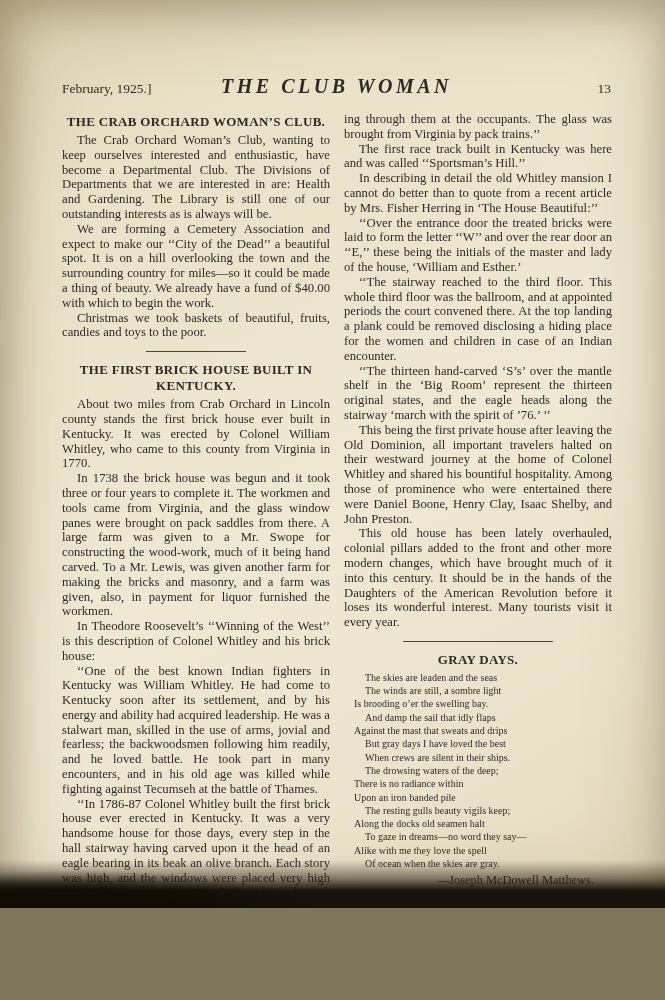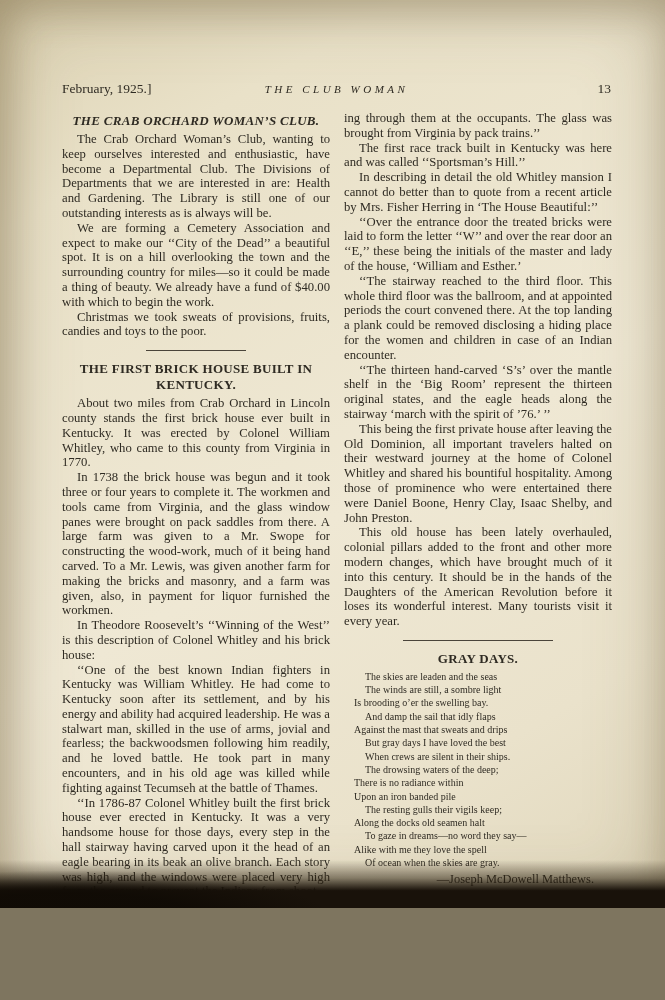--- a/index.html
+++ b/index.html
@@ -22,40 +22,40 @@
       inset 0 0 80px rgba(105, 88, 52, 0.30),
       inset 0 14px 34px rgba(120, 102, 62, 0.22),
       inset 16px 0 36px rgba(115, 96, 56, 0.18);
   }
   .masthead {
     display: flex; align-items: baseline;
     margin: 58px 54px 14px 62px;
   }
   .masthead .date  { flex: 1; font-size: 13.5px; }
   .masthead .journal {
-    flex: 0 0 auto; font-size: 11px; font-weight: normal; font-style: italic;
+    flex: 0 0 auto; font-size: 20px; font-weight: bold; font-style: italic;
     letter-spacing: 3.5px; white-space: nowrap;
   }
   .masthead .pageno { flex: 1; text-align: right; font-size: 13.5px; margin-top: 23px; }
   .columns {
     display: flex; gap: 14px;
     margin: 0 53px 0 62px;
   }
   .col {
     flex: 1 1 0; min-width: 0;
     font-size: 12.7px; line-height: 14.8px;
     text-align: justify;
   }
   .col p { margin: 0; text-indent: 15px; }
   .col p.cont { text-indent: 0; }
   h2 {
     font-size: 13px; font-weight: bold; text-align: center;
     margin: 10px 0 3px; letter-spacing: 0.3px; line-height: 16px; text-indent: 0;
   }
-  .col h2.first { margin-top: 2px; font-style: italic; }
+  .col h2.first { margin-top: 2px; }
   .byline { text-align: center; font-size: 12.5px; margin: 2px 0 7px; }
   .byline .nm { font-variant: small-caps; letter-spacing: 0.5px; margin-right: 4px; }
   .rule { width: 100px; height: 1px; background: #4a443a; margin: 11px auto 9px; }
   .rule.wide { width: 150px; }
   .poem { margin-top: 2px; font-size: 10px; line-height: 13.3px; text-align: left; }
   .poem .pl { padding-left: 10px; }
   .poem .pl.in { padding-left: 21px; }
   .poem-author { text-align: right; padding-right: 18px; font-size: 12.4px; margin-top: 3px; }
   .poem-loc { font-size: 12.6px; margin-top: 4px; text-align: left; text-indent: 0; }
   .scan-bottom {
@@ -77,21 +77,21 @@
     <span class="pageno">13</span>
   </header>
 
   <div class="columns">
 
     <div class="col">
       <section>
         <h2 class="first">THE CRAB ORCHARD WOMAN’S CLUB.</h2>
         <p>The Crab Orchard Woman’s Club, wanting to keep ourselves interested and enthusiastic, have become a Departmental Club. The Divisions of Departments that we are interested in are: Health and Gardening. The Library is still one of our outstanding interests as is always will be.</p>
         <p>We are forming a Cemetery Association and expect to make our ‘‘City of the Dead’’ a beautiful spot. It is on a hill overlooking the town and the surrounding country for miles—so it could be made a thing of beauty. We already have a fund of $40.00 with which to begin the work.</p>
-        <p>Christmas we took sweats of provisions, fruits, candies and toys to the poor.</p>
+        <p>Christmas we took baskets of beautiful, fruits, candies and toys to the poor.</p>
       </section>
 
       <div class="rule"></div>
 
       <section>
         <h2>THE FIRST BRICK HOUSE BUILT IN KENTUCKY.</h2>
         <p>About two miles from Crab Orchard in Lincoln county stands the first brick house ever built in Kentucky. It was erected by Colonel William Whitley, who came to this county from Virginia in 1770.</p>
         <p>In 1738 the brick house was begun and it took three or four years to complete it. The workmen and tools came from Virginia, and the glass window panes were brought on pack saddles from there. A large farm was given to a Mr. Swope for constructing the wood-work, much of it being hand carved. To a Mr. Lewis, was given another farm for making the bricks and masonry, and a farm was given, also, in payment for liquor furnished the workmen.</p>
         <p>In Theodore Roosevelt’s ‘‘Winning of the West’’ is this description of Colonel Whitley and his brick house:</p>
         <p>‘‘One of the best known Indian fighters in Kentucky was William Whitley. He had come to Kentucky soon after its settlement, and by his energy and ability had acquired leadership. He was a stalwart man, skilled in the use of arms, jovial and fearless; the backwoodsmen following him readily, and he loved battle. He took part in many encounters, and in his old age was killed while fighting against Tecumseh at the battle of Thames.</p>
@@ -119,21 +119,21 @@
           <div class="pl in">The skies are leaden and the seas</div>
           <div class="pl in">The winds are still, a sombre light</div>
           <div class="pl">Is brooding o’er the swelling bay.</div>
           <div class="pl in">And damp the sail that idly flaps</div>
           <div class="pl">Against the mast that sweats and drips</div>
           <div class="pl in">But gray days I have loved the best</div>
           <div class="pl in">When crews are silent in their ships.</div>
           <div class="pl in">The drowsing waters of the deep;</div>
           <div class="pl">There is no radiance within</div>
           <div class="pl">Upon an iron banded pile</div>
-          <div class="pl in">The resting gulls their vigils keep;</div>
+          <div class="pl in">The resting gulls beauty vigils keep;</div>
           <div class="pl">Along the docks old seamen halt</div>
           <div class="pl in">To gaze in dreams—no word they say—</div>
           <div class="pl">Alike with me they love the spell</div>
           <div class="pl in">Of ocean when the skies are gray.</div>
         </div>
         <div class="poem-author">—Joseph McDowell Matthews.</div>
         <div class="poem-loc">Los Angeles, Cal.</div>
       </section>
     </div>
 

